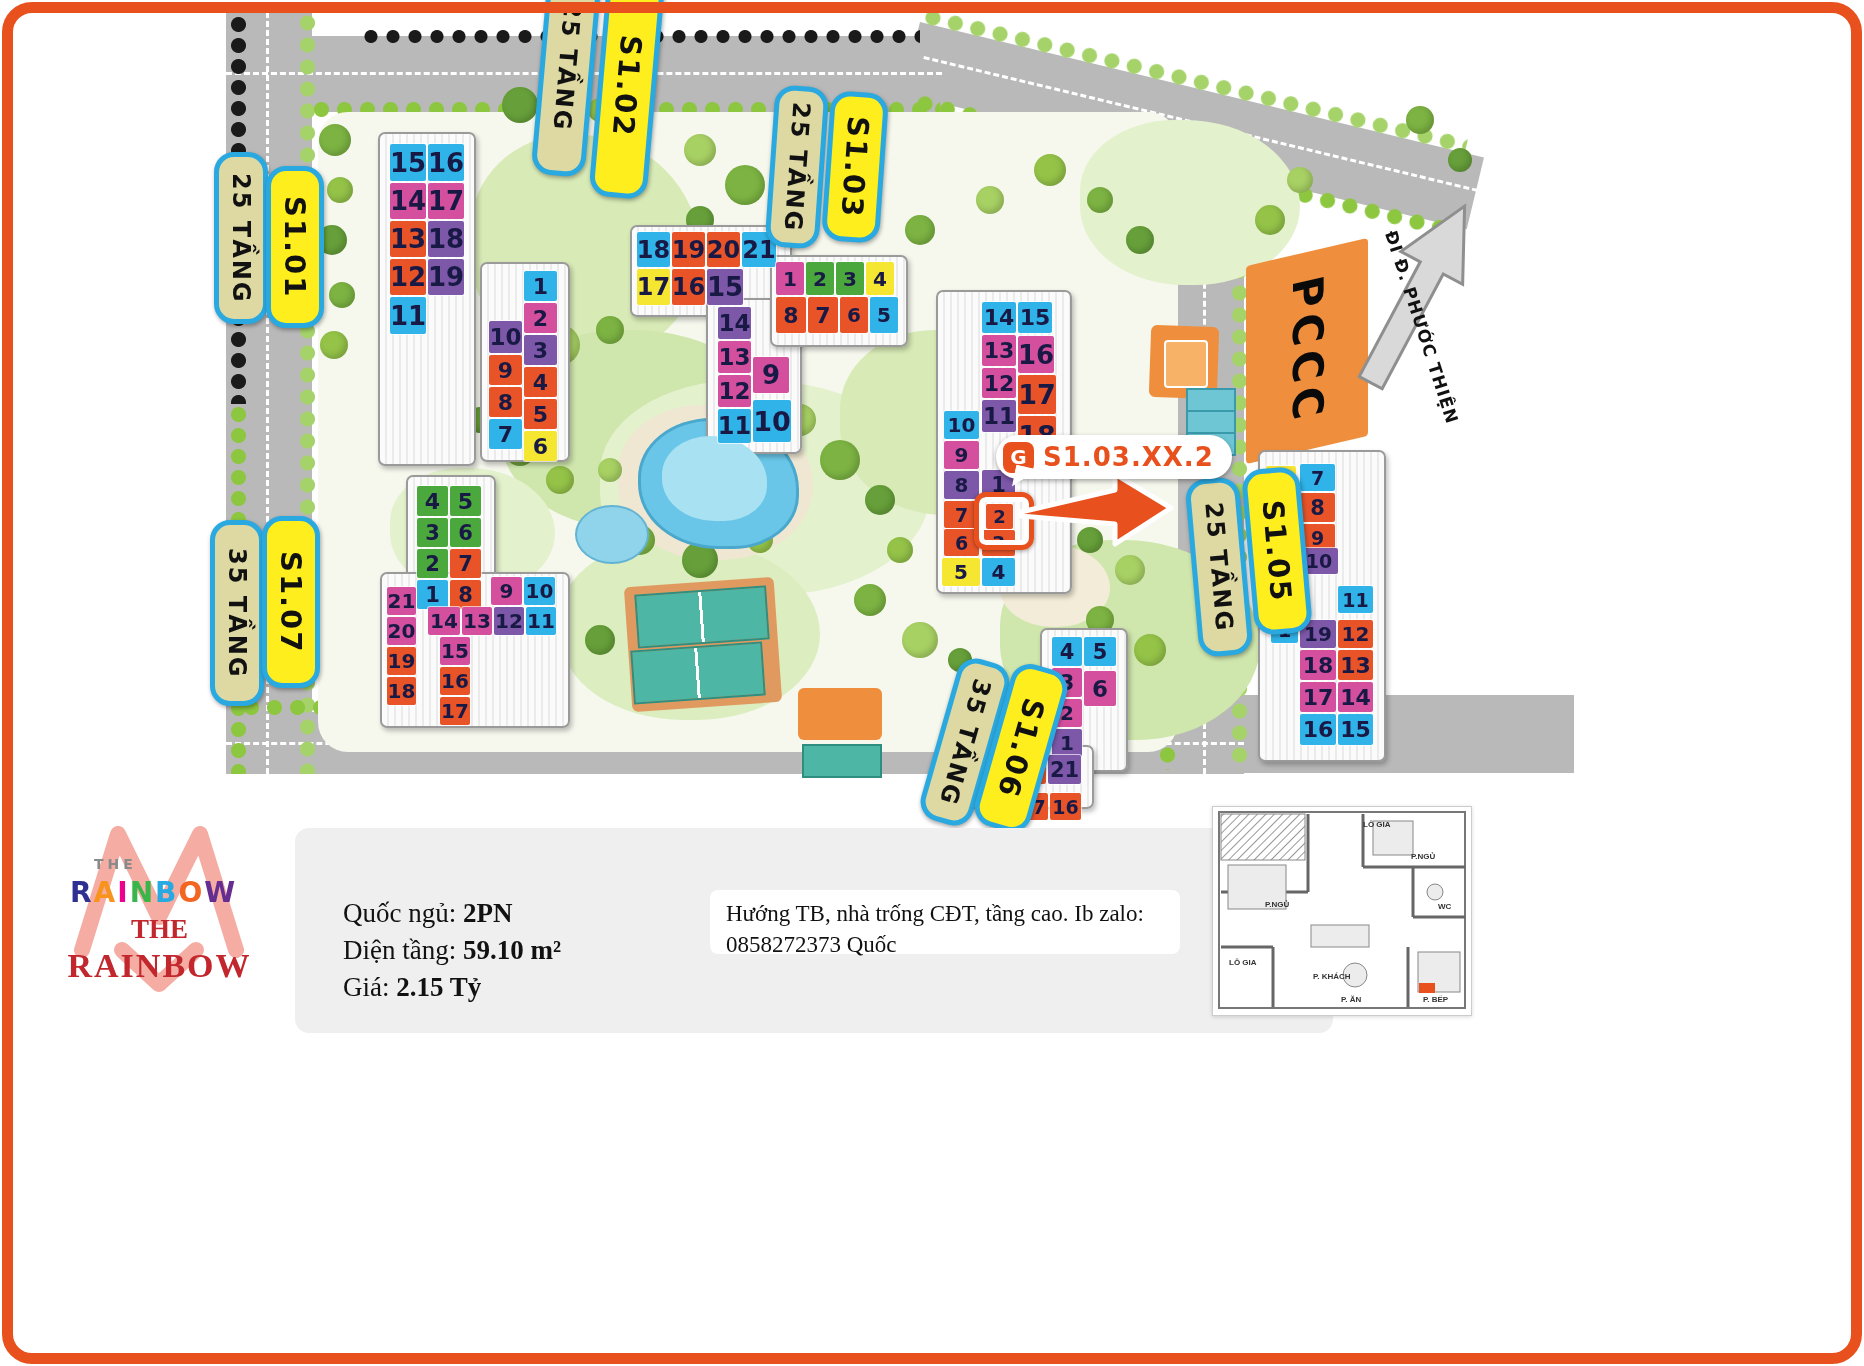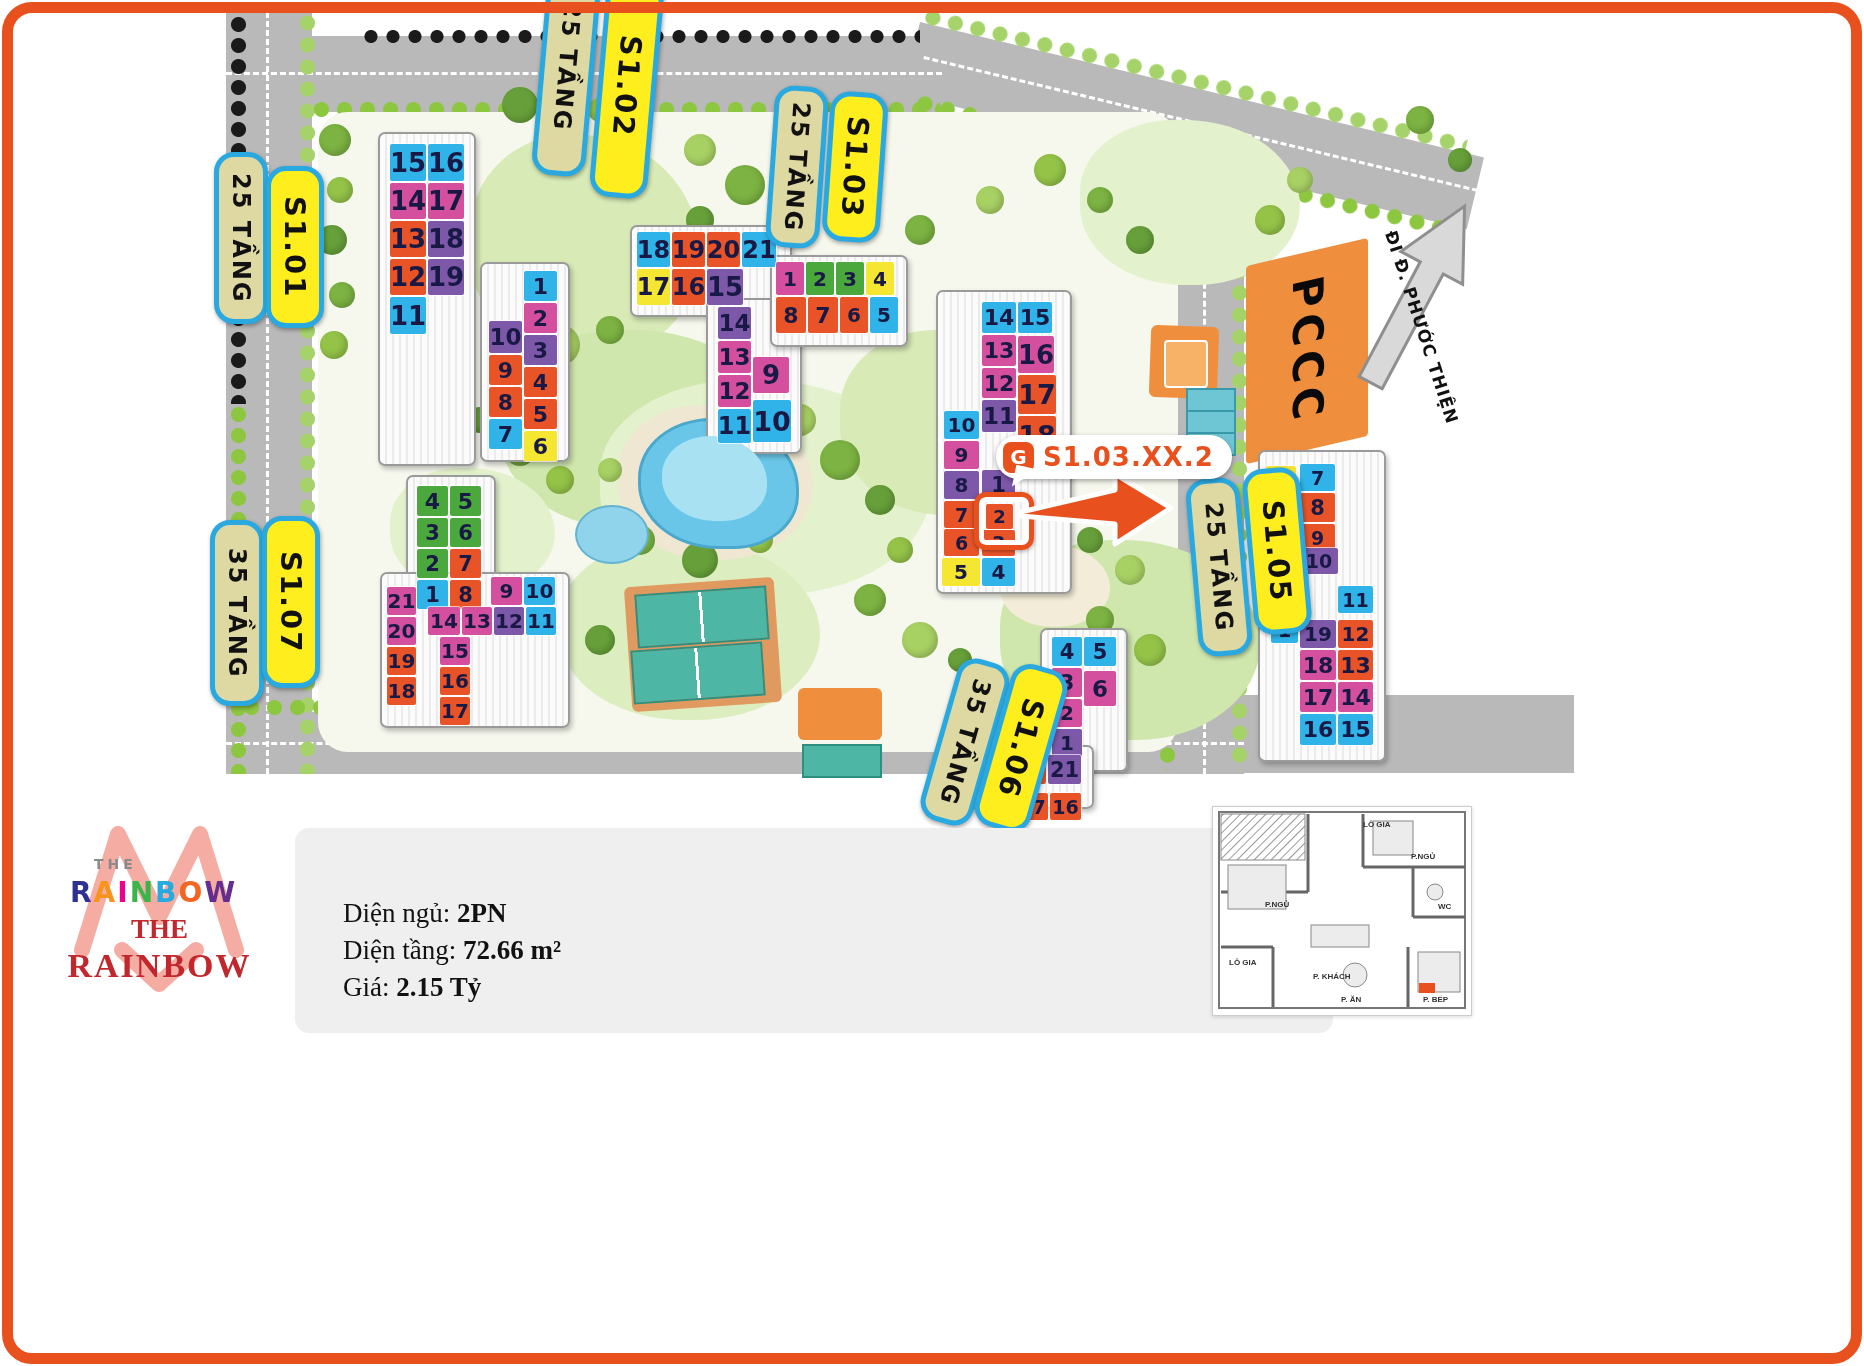--- a/index.html
+++ b/index.html
@@ -345,27 +345,31 @@
       </g>
     </svg>
     <span class="lthe">THE</span>
     <span class="lrain" id="rainbow-colored"><span style="color: rgb(46, 49, 146);">R</span><span style="color: rgb(247, 148, 29);">A</span><span style="color: rgb(236, 0, 140);">I</span><span style="color: rgb(57, 181, 74);">N</span><span style="color: rgb(39, 170, 225);">B</span><span style="color: rgb(242, 101, 34);">O</span><span style="color: rgb(102, 45, 145);">W</span></span>
     <span class="sthe">THE</span>
     <span class="srain">RAINBOW</span>
   </div>
 
   <div class="panel">
     <div class="prow" style="top:70px;">
-      <span>Diện ngủ: </span><b>2PN</b>
+      <span>Quốc ngủ: </span><b>2PN</b>
     </div>
     <div class="prow" style="top:107px;">
-      <span>Diện tầng: </span><b>72.66 m²</b>
+      <span>Diện tầng: </span><b>59.10 m²</b>
     </div>
     <div class="prow" style="top:144px;">
       <span>Giá: </span><b>2.15 Tỷ</b>
+    </div>
+    <div class="note">
+      <div>Hướng TB, nhà trống CĐT, tầng cao. Ib zalo:</div>
+      <div>0858272373 Quốc</div>
     </div>
   </div>
 
   <div class="floorplan">
     <svg width="258" height="208" viewBox="0 0 258 208">
       <defs>
         <pattern id="hatch" width="6" height="6" patternUnits="userSpaceOnUse" patternTransform="rotate(45)">
           <rect width="6" height="6" fill="#fff"></rect>
             <line x1="0" y1="0" x2="0" y2="6" stroke="#999" stroke-width="2"></line>
         </pattern>

